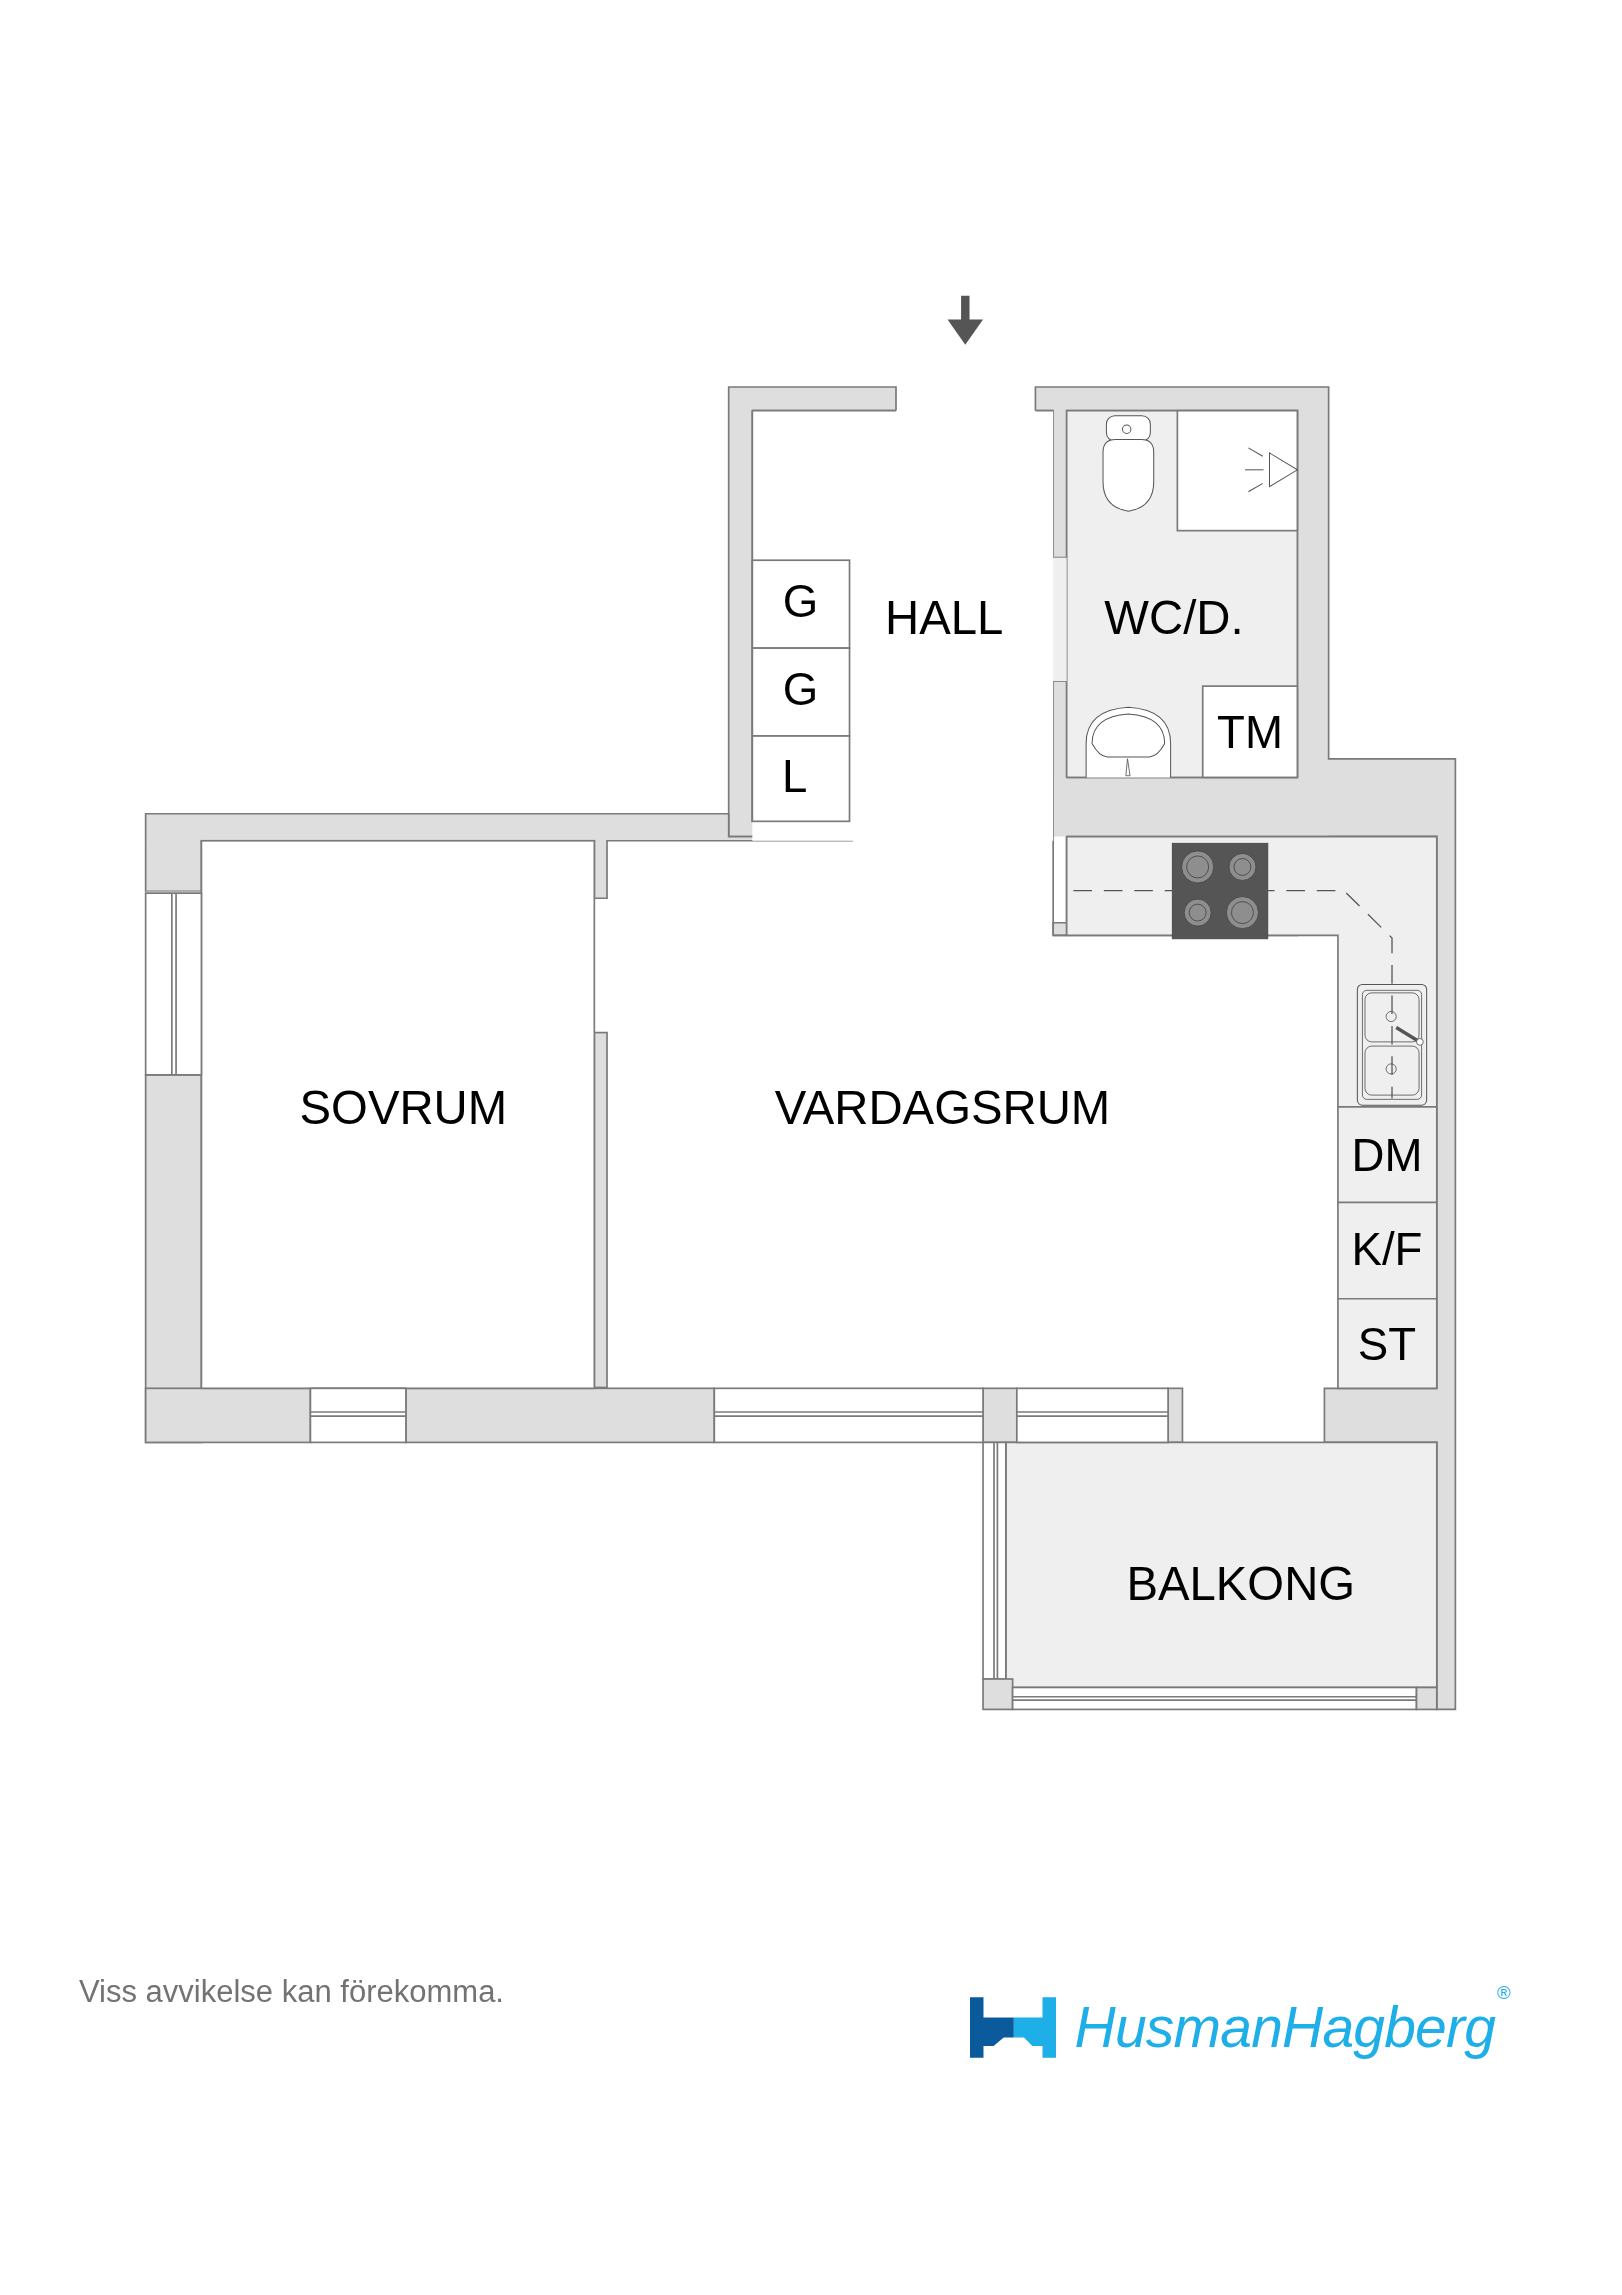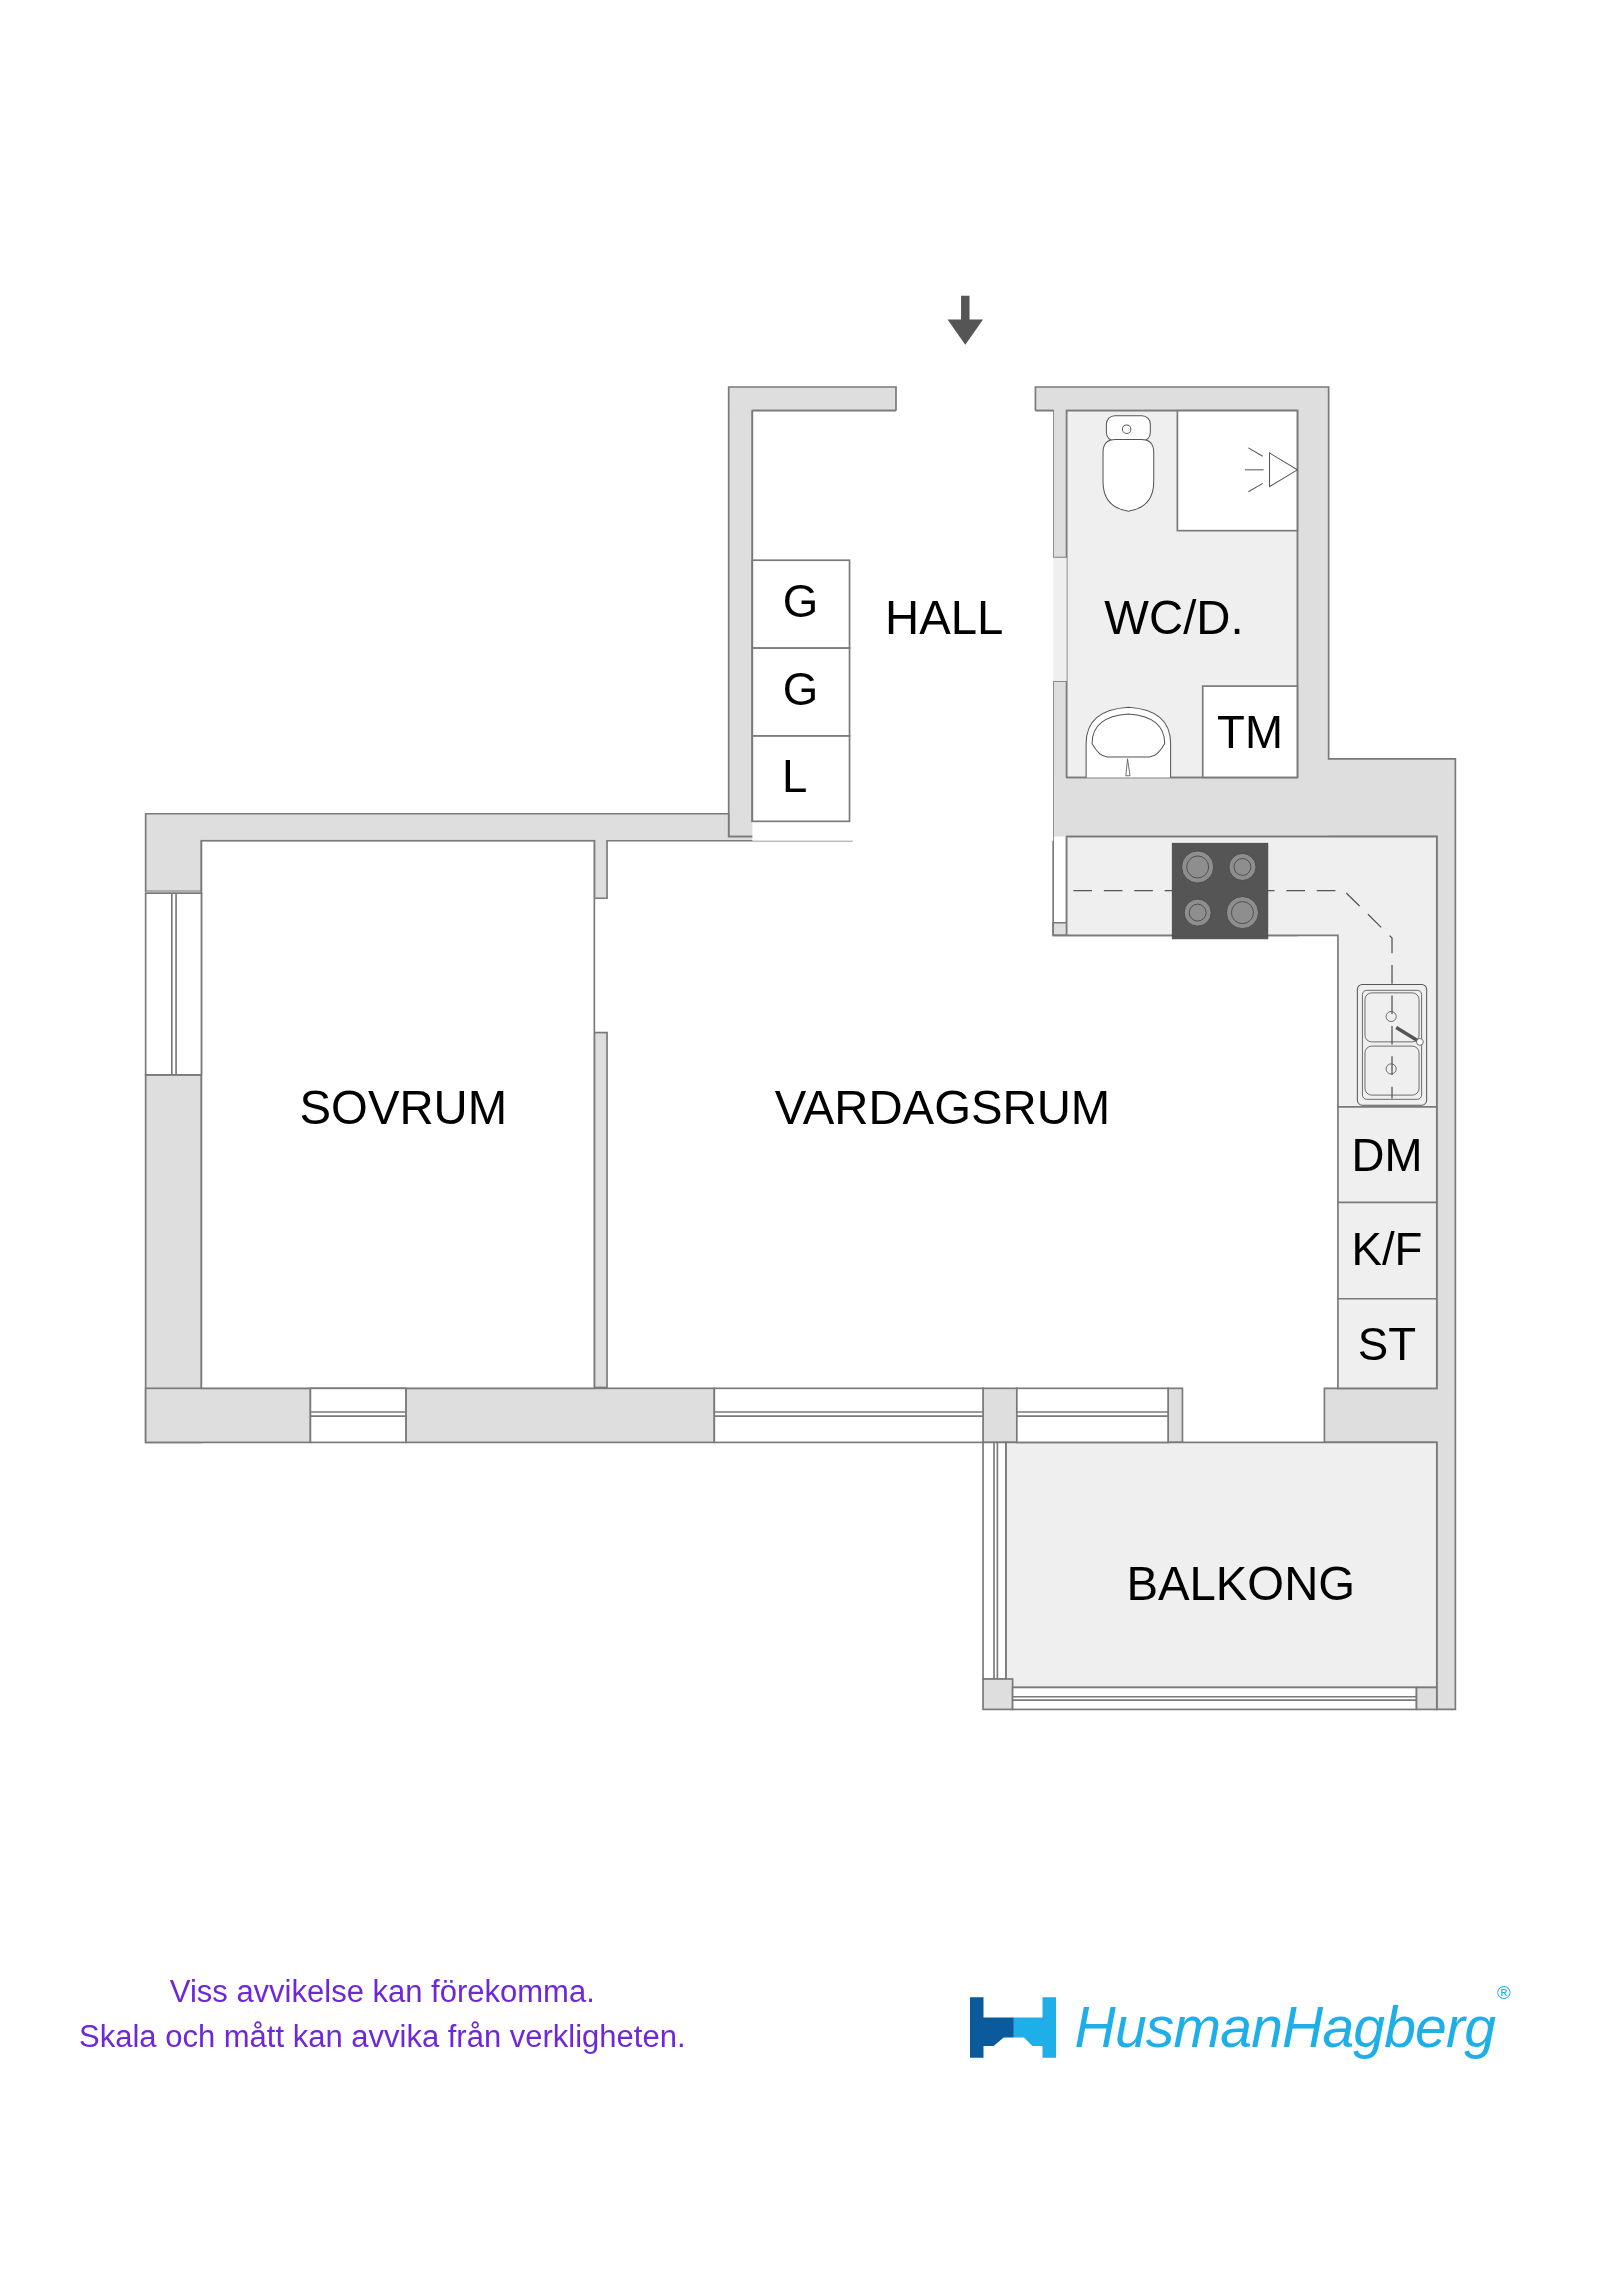--- a/index.html
+++ b/index.html
@@ -7,21 +7,21 @@
   #plan { position: absolute; left: 0; top: 0; }
   .wall { fill: #dedede; stroke: #7a7a7a; stroke-width: 2; }
   .floor-white { fill: #ffffff; stroke: #7a7a7a; stroke-width: 2; }
   .floor-grey { fill: #efefef; stroke: #7a7a7a; stroke-width: 2; }
   .line { stroke: #7a7a7a; stroke-width: 2; fill: none; }
   .thin { stroke: #555; stroke-width: 1.2; fill: none; }
   .dash { stroke: #555; stroke-width: 1.5; stroke-dasharray: 22 14; fill: none; }
   .label { font-family: "Liberation Sans", sans-serif; fill: #000; }
   .room-label { font-size: 56px; }
   .small-label { font-size: 54px; }
-  .footer { position: absolute; left: 79px; top: 1969px; font-size: 31px; line-height: 45px; color: #6d28d9; text-align: center; }
+  .footer { position: absolute; left: 79px; top: 1969px; font-size: 31px; line-height: 45px; color: #737373; }
   .footer div { white-space: nowrap; }
   .logo { position: absolute; left: 970px; top: 1993px; height: 68px; display: flex; align-items: center; }
   .logo-text { font-family: "Liberation Sans", sans-serif; font-size: 57px; color: #1eaee8; letter-spacing: -0.8px; margin-left: 18.6px; line-height: 1; font-style: italic; }
   .logo-reg { font-size: 18.6px; vertical-align: top; position: relative; top: -15px; margin-left: 1.7px; color: #1eaee8; }
 </style>
 </head>
 <body>
 
 <svg id="plan" width="1623" height="2295" viewBox="0 0 1920 2716" xmlns="http://www.w3.org/2000/svg">
 
@@ -174,21 +174,20 @@
 
   <text class="label room-label" x="1117" y="750" text-anchor="middle">HALL</text>
   <text class="label room-label" x="1389" y="750" text-anchor="middle">WC/D.</text>
   <text class="label room-label" x="477" y="1330" text-anchor="middle">SOVRUM</text>
   <text class="label room-label" x="1115" y="1330" text-anchor="middle">VARDAGSRUM</text>
   <text class="label room-label" x="1468" y="1893" text-anchor="middle">BALKONG</text>
 </svg>
 
 <div class="footer">
   <div>Viss avvikelse kan förekomma.</div>
-  <div>Skala och mått kan avvika från verkligheten.</div>
 </div>
 
 <div class="logo">
   <svg width="86" height="61" viewBox="0 0 102 72">
     <polygon points="0,0 16,0 16,24 52,24 52,48 40,48 28,58 16,58 16,72 0,72" fill="#0b5a9c"></polygon>
     <polygon points="52,24 86,24 86,0 102,0 102,72 86,72 86,58 74,58 64,48 52,48" fill="#1eaee8"></polygon>
   </svg>
   <span class="logo-text"><span>HusmanHagberg</span><span class="logo-reg">®</span></span>
 </div>
 

